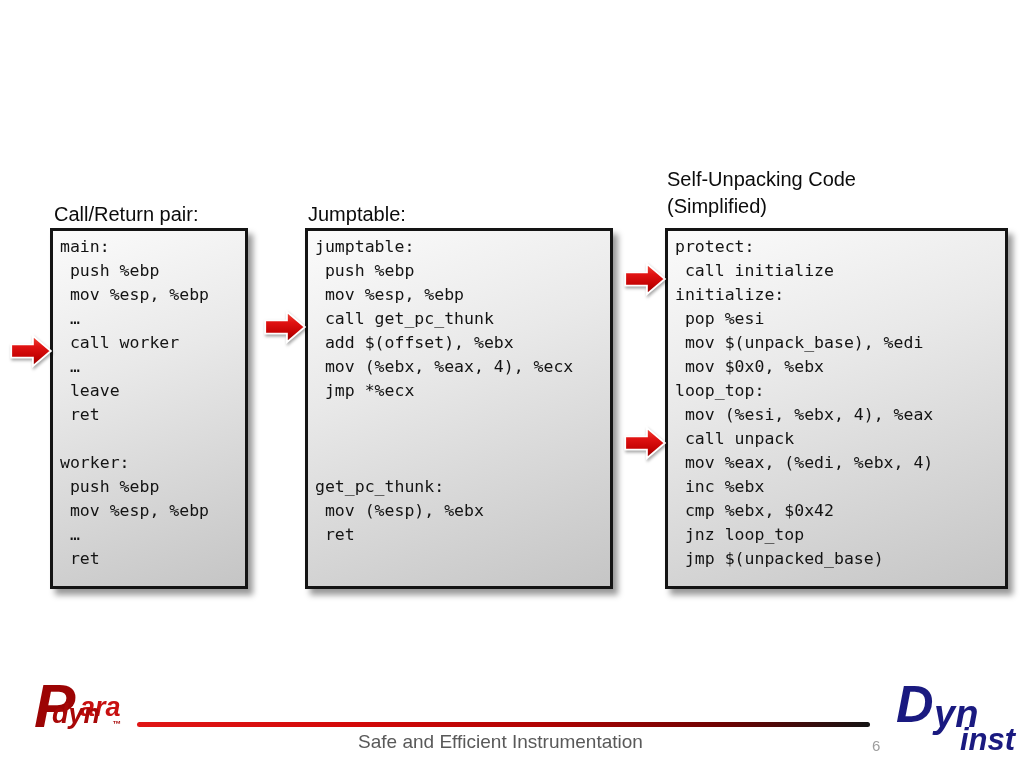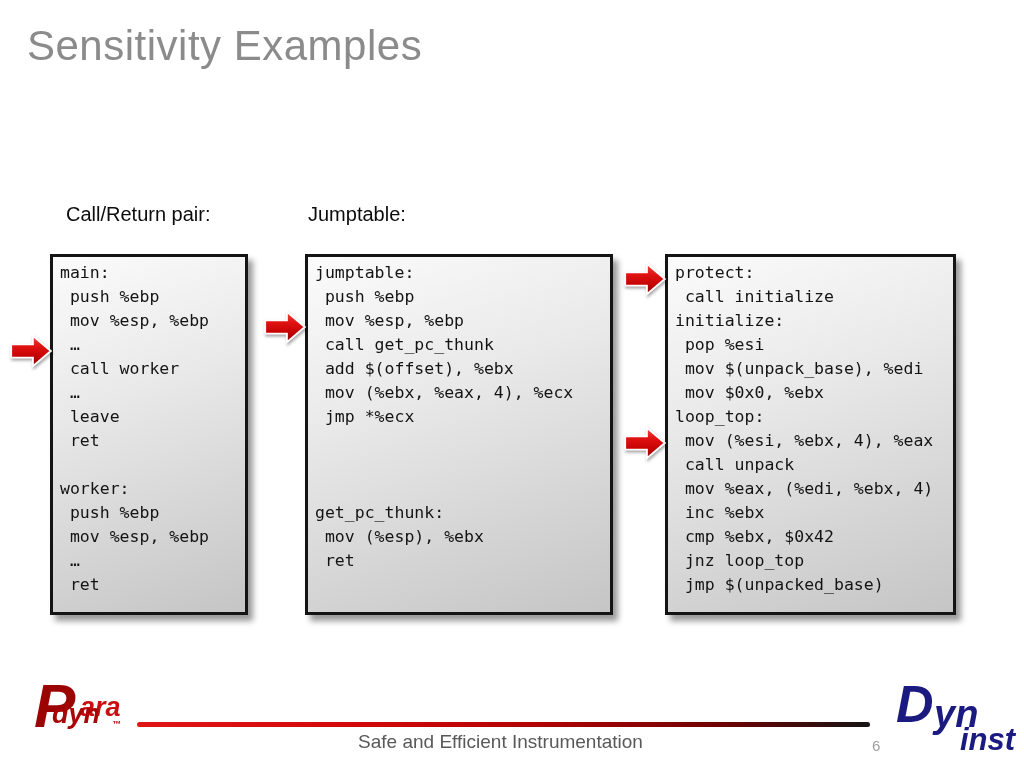--- a/index.html
+++ b/index.html
@@ -7,32 +7,32 @@
     position:relative;width:1024px;height:768px;background:#ffffff;overflow:hidden;
     font-family:"Liberation Sans",sans-serif;
   }
   .title{
     position:absolute;left:27px;top:22px;font-size:42px;color:#8b8b8b;
     letter-spacing:0.5px;
   }
   .panel-label{
     position:absolute;font-size:20px;color:#0c0c0c;white-space:pre-line;line-height:27px;
   }
-  .lbl1{left:54px;top:201px;margin-left:12px;}
+  .lbl1{left:54px;top:201px;}
   .lbl2{left:308px;top:201px;}
   .lbl3{left:667px;top:166px;}
   .code-box{
-    position:absolute;top:254px;height:361px;box-sizing:border-box;
+    position:absolute;top:228px;height:361px;box-sizing:border-box;
     border:3px solid #141414;
     background:linear-gradient(160deg,#fbfbfb 0%,#e9e9e9 38%,#c5c5c5 100%);
     box-shadow:5px 6px 6px rgba(0,0,0,0.40);
   }
   .box1{left:50px;width:198px;}
   .box2{left:305px;width:308px;}
-  .box3{left:665px;width:291px;}
+  .box3{left:665px;width:343px;}
   .code-box pre{
     margin:0;padding:4px 0 0 7px;
     font-family:"DejaVu Sans Mono",monospace;
     font-size:16.5px;line-height:24px;color:#131313;white-space:pre;
   }
   .arrow{position:absolute;width:42px;height:34px;filter:drop-shadow(1px 2px 1.5px rgba(0,0,0,0.35));}
   .a1{left:10px;top:334px;}
   .a2{left:264px;top:310px;}
   .a3{left:624px;top:262px;}
   .a4{left:624px;top:426px;}
@@ -59,24 +59,25 @@
   .dyninst span{position:absolute;font-weight:bold;}
   .di-d{left:0px;top:-6px;font-size:52px;}
   .di-yn{left:38px;top:13px;font-size:38px;}
   .di-inst{left:64px;top:42px;font-size:31px;}
 </style>
 </head>
 <body>
 
 <div class="slide">
 
-  <div class="title">Sensitivity Examples</div>
 
   <div class="panel-label lbl1">Call/Return pair:</div>
   <div class="panel-label lbl2">Jumptable:</div>
+  <div class="panel-label lbl3">Self-Unpacking Code
+(Simplified)</div>
 
   <div class="code-box box1">
     <pre>main:
  push %ebp
  mov %esp, %ebp
  …
  call worker
  …
  leave
  ret

